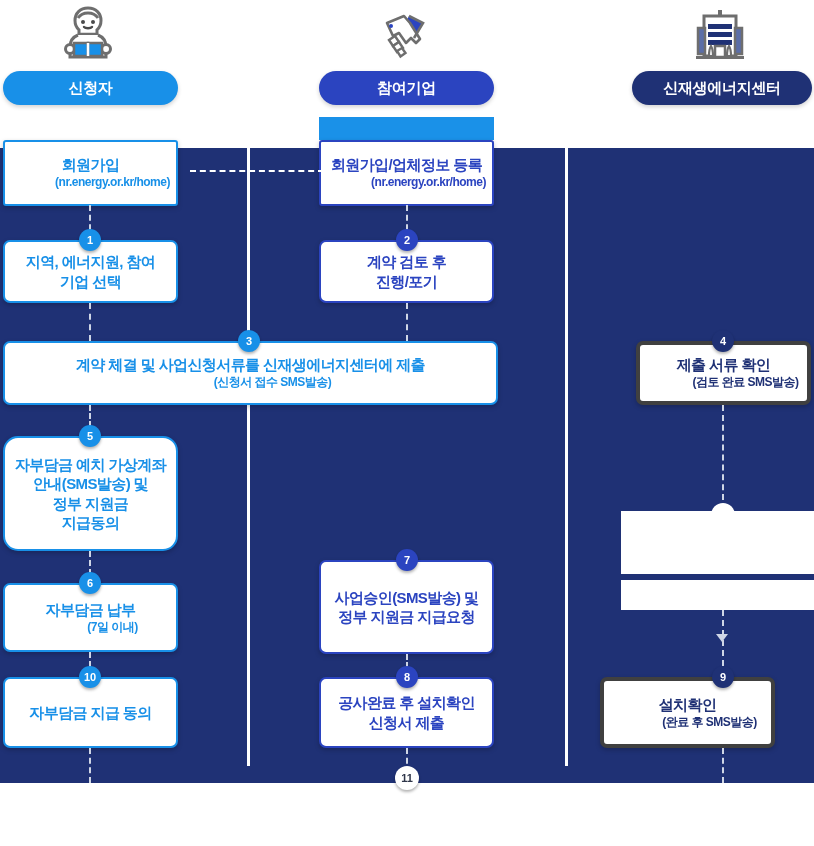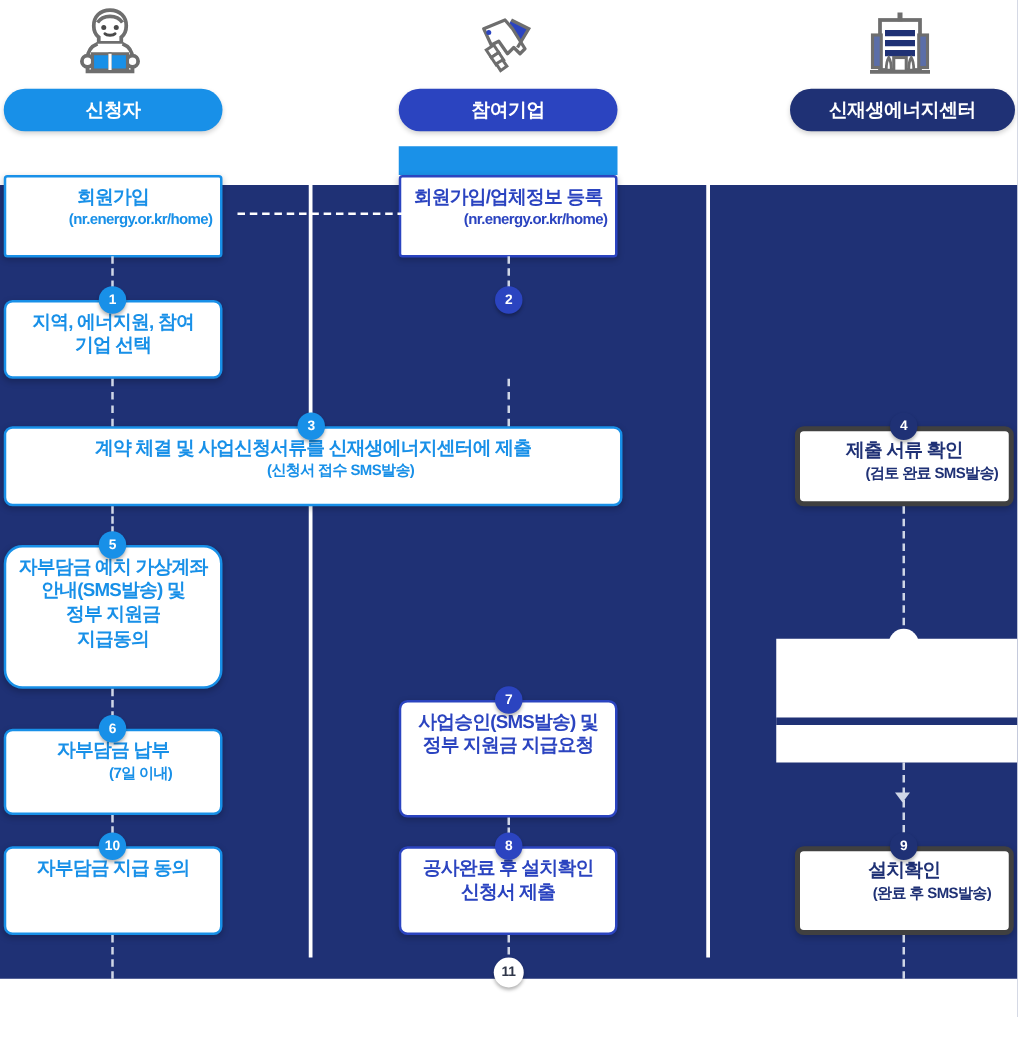--- a/index.html
+++ b/index.html
@@ -51,21 +51,21 @@
     background:#1A91E8;
   }
 
   
   .box{
     position:absolute;
     background:#ffffff;
     border-radius:7px;
     box-sizing:border-box;
     display:flex;flex-direction:column;
-    align-items:center;justify-content:flex-start;
+    align-items:center;justify-content:center;
     text-align:center;
     padding:6px 8px;
     box-shadow:0 2px 5px rgba(0,0,0,.22);
   }
   .box.blue{   border:2px solid #1890E8; }
   .box.indigo{ border:2px solid #2B44C0; }
   .box.navy{   border:4px solid #404040; }
 
   .box .t1{
     font-size:15px;font-weight:bold;line-height:1.28;
@@ -244,20 +244,24 @@
     <span>1</span>
   </div>
   <div class="box blue" style="left:3px;top:240px;width:175px;height:63px;">
     <div class="t1">지역, 에너지원, 참여</div>
     <div class="t1">기업 선택</div>
   </div>
 
   <div class="badge indigo" style="left:396px;top:229px;">
     <span>2</span>
   </div>
+  <div class="box indigo" style="left:319px;top:240px;width:175px;height:63px;">
+    <div class="t1">계약 검토 후</div>
+    <div class="t1">진행/포기</div>
+  </div>
 
   <div class="badge blue" style="left:238px;top:330px;">
     <span>3</span>
   </div>
   <div class="box blue" style="left:3px;top:341px;width:495px;height:64px;">
     <div class="t1">계약 체결 및 사업신청서류를 신재생에너지센터에 제출</div>
     <div class="t2">(신청서 접수 SMS발송)</div>
   </div>
 
   <div class="badge navy" style="left:712px;top:330px;">
@@ -309,21 +313,21 @@
     <span>8</span>
   </div>
   <div class="box indigo" style="left:319px;top:677px;width:175px;height:71px;">
     <div class="t1">공사완료 후 설치확인</div>
     <div class="t1">신청서 제출</div>
   </div>
 
   <div class="badge navy" style="left:712px;top:666px;">
     <span>9</span>
   </div>
-  <div class="box navy" style="left:636px;top:677px;width:175px;height:71px;">
+  <div class="box navy" style="left:600px;top:677px;width:175px;height:71px;">
     <div class="t1">설치확인</div>
     <div class="t2">(완료 후 SMS발송)</div>
   </div>
 
   <div class="badge white" style="left:395px;top:766px;width:24px;height:24px;">
     <span>11</span>
   </div>
 
 </div>
 

